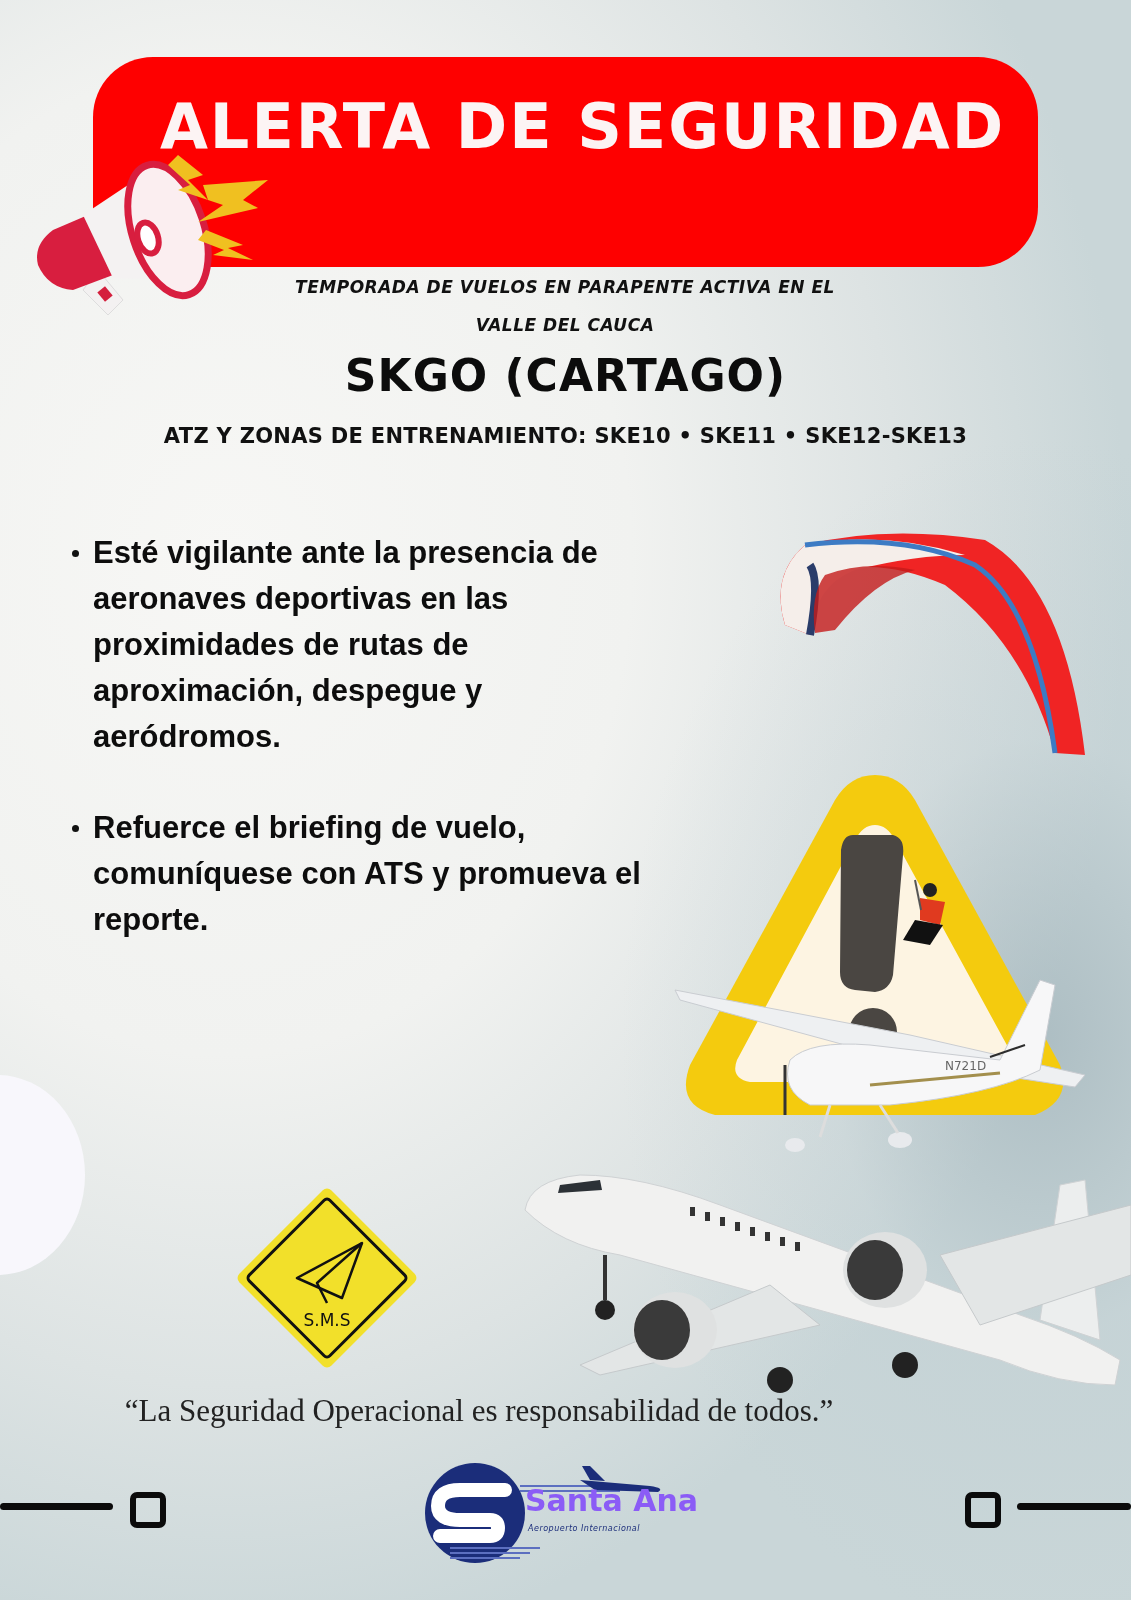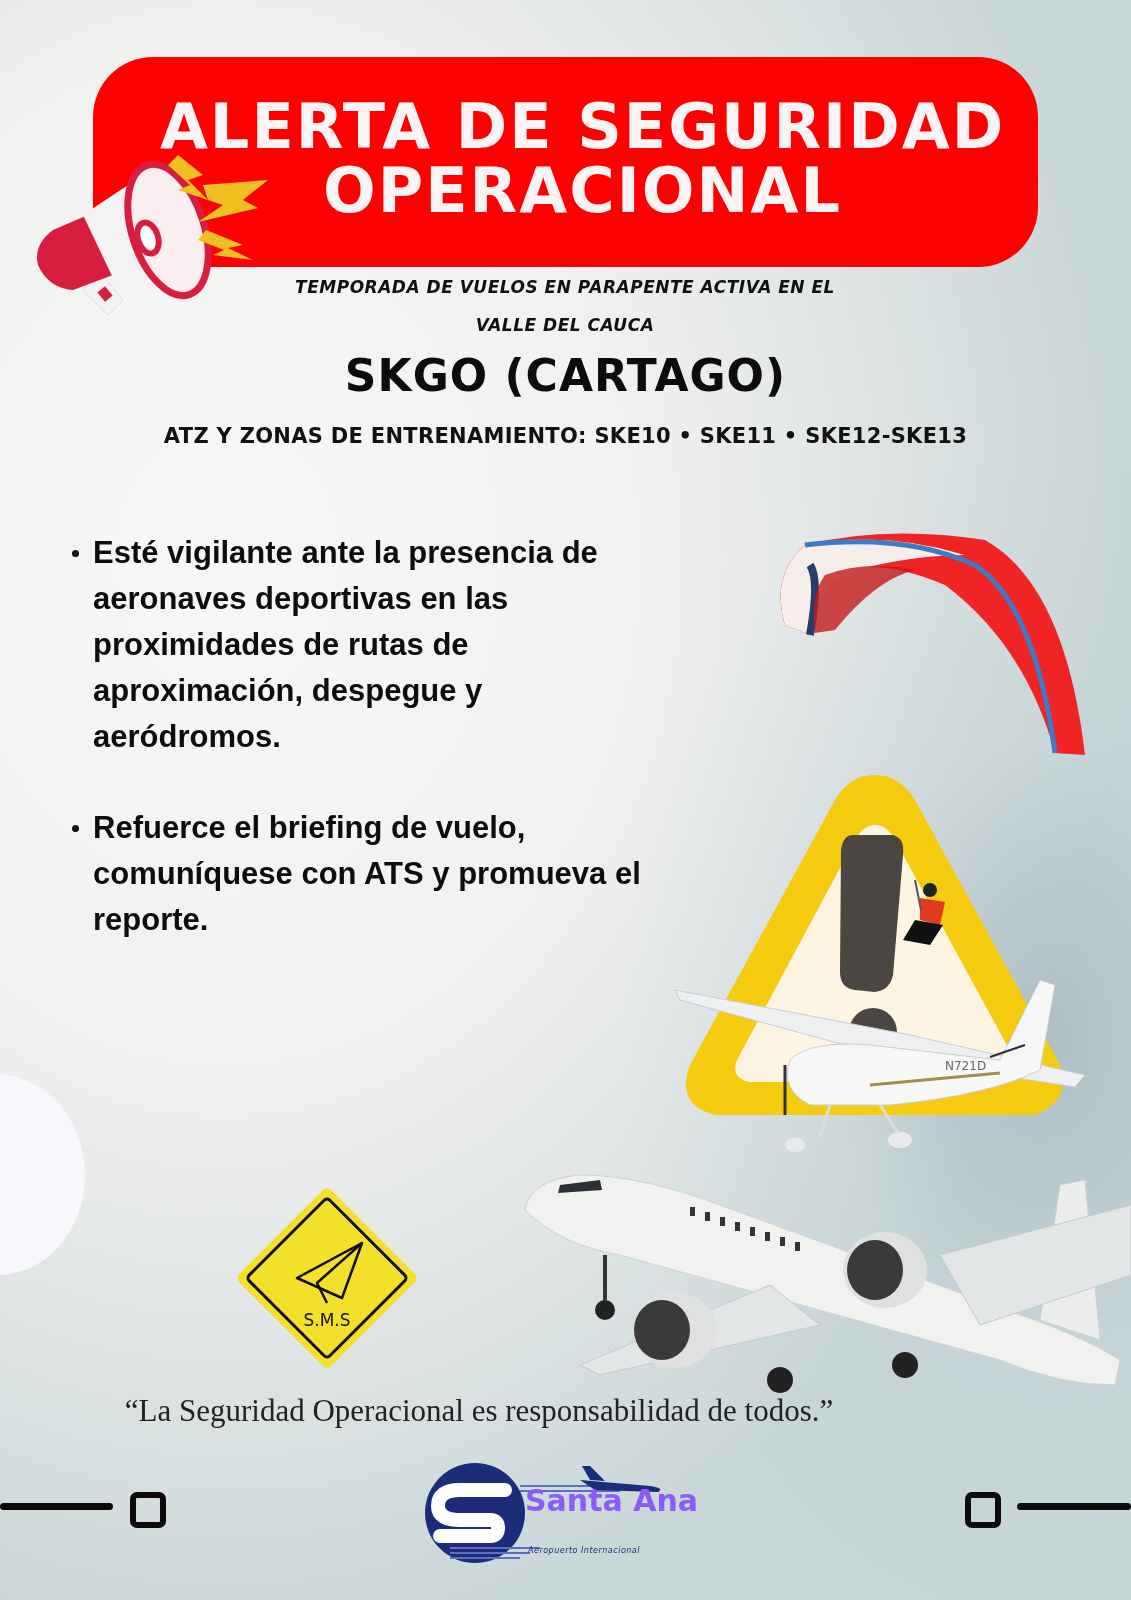--- a/index.html
+++ b/index.html
@@ -66,33 +66,32 @@
       position: absolute; top: 1492px; width: 24px; height: 24px;
       border: 6px solid #0b0b0b; border-radius: 7px;
     }
     .logo { position: absolute; left: 420px; top: 1458px; width: 250px; height: 110px; }
     .logo-text {
       position: absolute; left: 525px; top: 1483px;
       font-family: "DejaVu Sans", sans-serif; font-weight: bold; font-size: 30px; color: #8b5cf6;
     }
     .logo-sub {
       position: absolute; left: 528px; top: 1524px;
-      font-family: "DejaVu Sans", sans-serif; font-style: italic; font-size: 8px; color: #1b2d7a; letter-spacing: 0.5px; margin-top: 22px;
+      font-family: "DejaVu Sans", sans-serif; font-style: italic; font-size: 8px; color: #1b2d7a; letter-spacing: 0.5px;
     }
   </style>
 </head>
 <body>
 
 <div class="bg-tint"></div>
 <div class="left-blob"></div>
 
 <div class="banner"></div>
 <div class="banner-title">
   <div>ALERTA DE SEGURIDAD</div>
-  <div>OPERACIONAL</div>
 </div>
 
 <svg class="megaphone" viewBox="0 0 240 180">
 
   <path d="M70 120 L95 150 L80 165 L55 140 Z" fill="#f3f1f1" stroke="#ddd" stroke-width="1"></path>
   <rect x="72" y="138" width="10" height="12" fill="#d41f3d" transform="rotate(-40 77 144)"></rect>
 
   <path d="M10 115 Q5 95 25 80 L60 65 L85 125 L45 140 Q20 138 10 115 Z" fill="#d81e3f"></path>
 
   <path d="M55 65 L130 15 L170 130 L85 128 Z" fill="#f4f2f2"></path>

